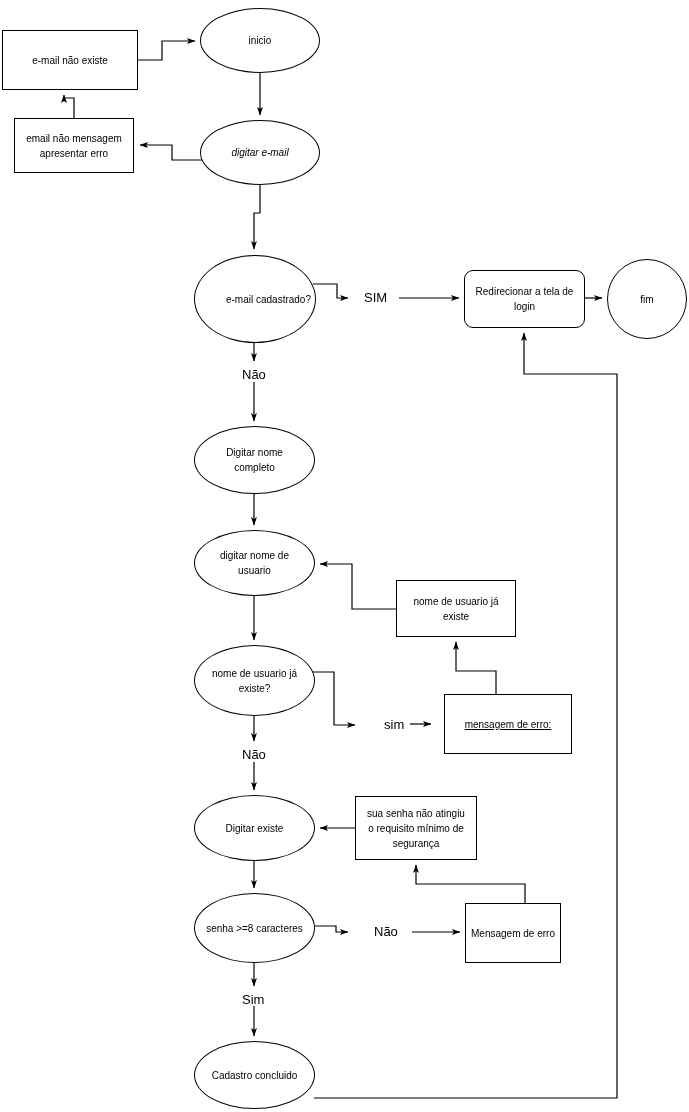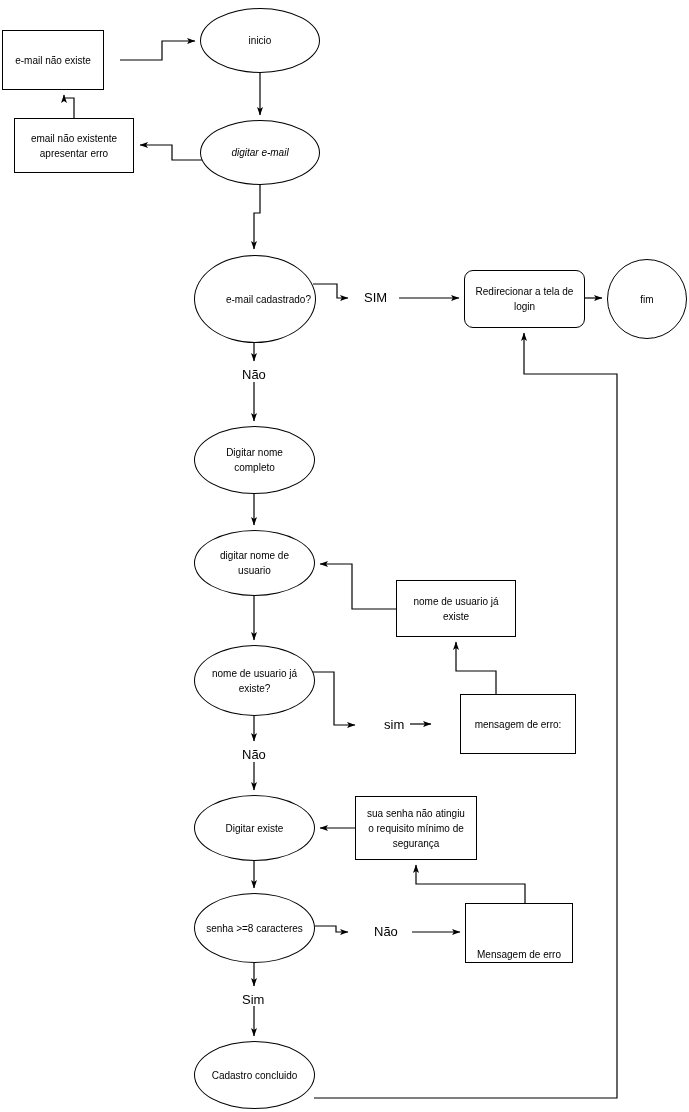--- a/index.html
+++ b/index.html
@@ -122,30 +122,30 @@
       <path d="M525,903 L525,884 L416,884 L416,865" marker-end="url(#arrow)"></path>
 
       <path d="M254,963 L254,986" marker-end="url(#arrow)"></path>
 
       <path d="M254,1006 L254,1036" marker-end="url(#arrow)"></path>
 
       <path d="M314,1098 L617,1098 L617,374 L524,374 L524,333" marker-end="url(#arrow)"></path>
     </g>
   </svg>
 
-  <div class="node rect" style="left:2px; top:30px; width:102px; height:60px;">
+  <div class="node rect" style="left:2px; top:30px; width:136px; height:60px;">
     <span class="label">e-mail não existe</span>
   </div>
 
   <div class="node ellipse" style="left:200px; top:8px; width:120px; height:65px;">
     <span class="label">inicio</span>
   </div>
 
   <div class="node rect" style="left:14px; top:118px; width:120px; height:55px;">
-    <span class="label">email não existente
+    <span class="label">email não mensagem
 apresentar erro</span>
   </div>
 
   <div class="node ellipse" style="left:200px; top:120px; width:120px; height:65px;font-style:italic;">
     <span class="label">digitar e-mail</span>
   </div>
 
   <div class="node ellipse" style="left:194px; top:255px; width:122px; height:88px;justify-content:flex-end;">
     <span class="label">e-mail cadastrado?</span>
   </div>
@@ -172,39 +172,39 @@
   <div class="node rect" style="left:396px; top:580px; width:120px; height:57px;">
     <span class="label">nome de usuario já
 existe</span>
   </div>
 
   <div class="node ellipse" style="left:194px; top:645px; width:121px; height:71px;">
     <span class="label">nome de usuario já
 existe?</span>
   </div>
 
-  <div class="node rect" style="left:460px; top:694px; width:116px; height:60px;">
+  <div class="node rect" style="left:444px; top:694px; width:128px; height:60px;text-decoration:underline;">
     <span class="label">mensagem de erro:</span>
   </div>
 
   <div class="node ellipse" style="left:194px; top:795px; width:121px; height:66px;">
     <span class="label">Digitar existe</span>
   </div>
 
   <div class="node rect" style="left:355px; top:796px; width:122px; height:64px;">
     <span class="label">sua senha não atingiu
 o requisito mínimo de
 segurança</span>
   </div>
 
   <div class="node ellipse" style="left:194px; top:893px; width:121px; height:70px;">
     <span class="label">senha &gt;=8 caracteres</span>
   </div>
 
-  <div class="node rect" style="left:465px; top:903px; width:108px; height:60px;align-items:flex-end;">
+  <div class="node rect" style="left:465px; top:903px; width:96px; height:60px;">
     <span class="label">Mensagem de erro</span>
   </div>
 
   <div class="node ellipse" style="left:194px; top:1041px; width:121px; height:68px;">
     <span class="label">Cadastro concluido</span>
   </div>
 
   <div class="edge-label" style="left:364px; top:291px;">SIM</div>
   <div class="edge-label" style="left:242px; top:368px;">Não</div>
   <div class="edge-label" style="left:384px; top:718px;">sim</div>

